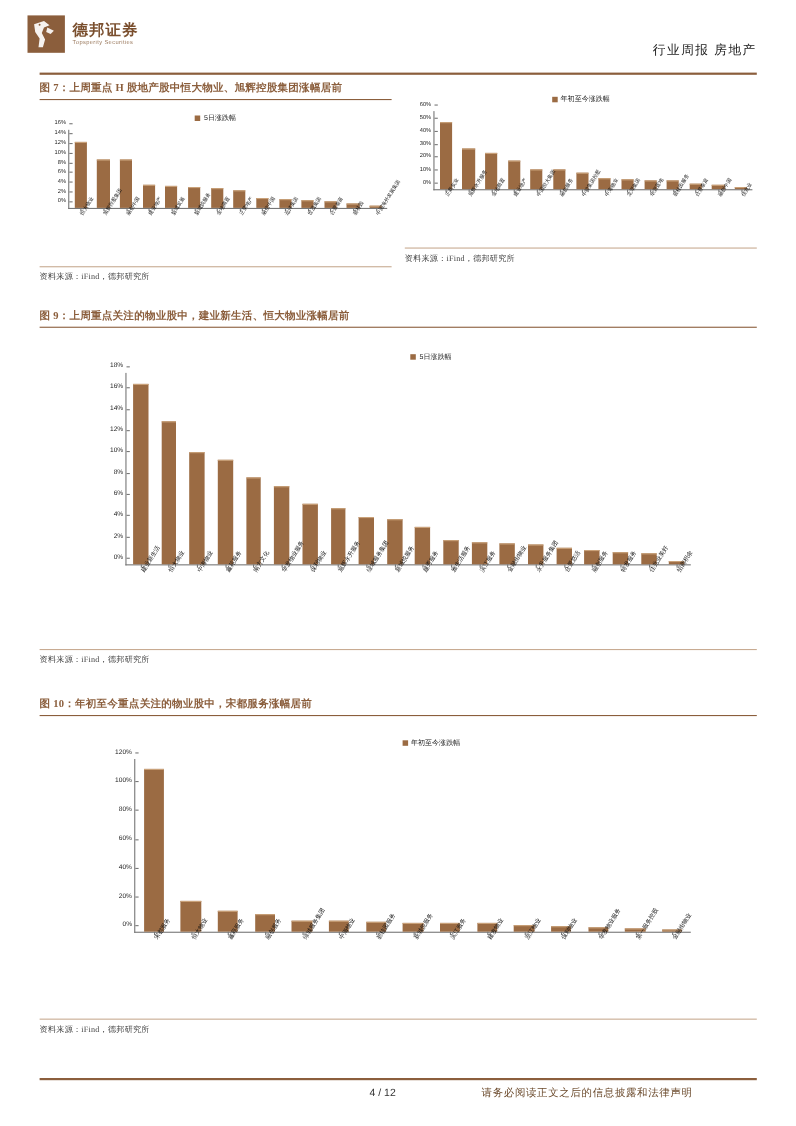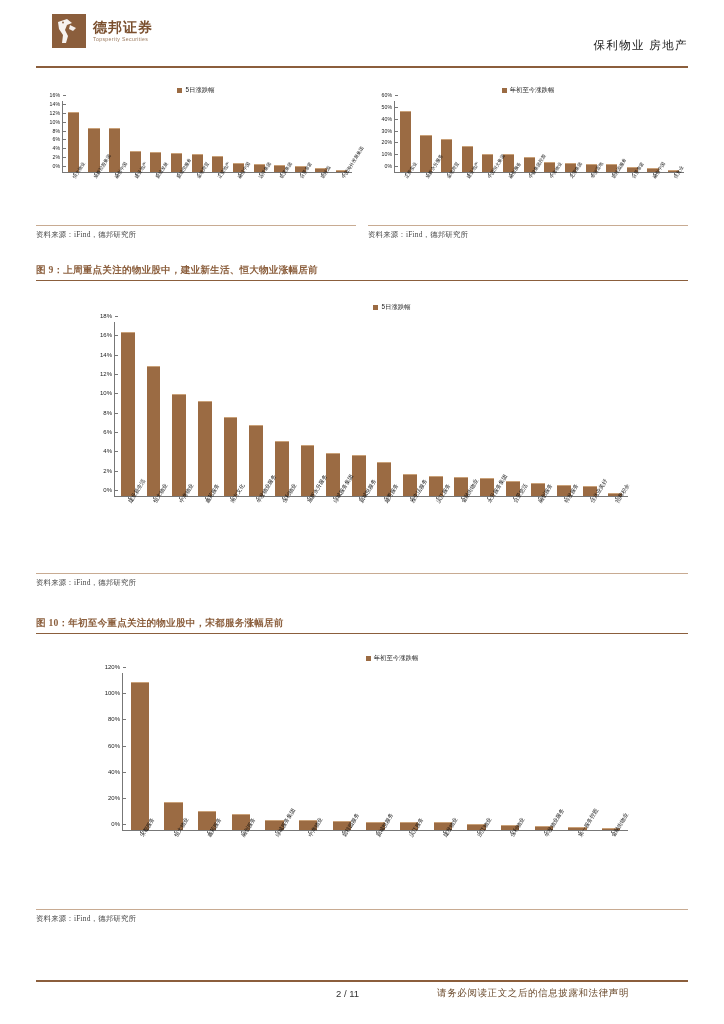--- a/index.html
+++ b/index.html
@@ -9,21 +9,21 @@
     font-family: "Liberation Serif", "DejaVu Serif", serif;
     color: #1a1a1a;
     overflow: hidden;
   }
   .page { position: relative; width: 724px; height: 1024px; padding: 0; }
 
   
   .header {
     position: relative;
     height: 62px;
-    padding: 14px 36px 0 52px;
+    padding: 14px 36px 0 25px;
     display: flex;
     align-items: flex-start;
     justify-content: space-between;
   }
   .brand { display: flex; align-items: center; gap: 7px; }
   .brand-mark {
     width: 34px; height: 34px;
     background: #8B5E3C;
     position: relative;
     flex: none;
@@ -168,27 +168,28 @@
           <path d="M4 6 L13 3 L18 7 L13 9 L11 14 L14 20 L12 27 L8 27 L9 19 L5 13 Z" fill="#ffffff" opacity="0.92"></path>
           <circle cx="9" cy="6.5" r="0.9" fill="#8B5E3C"></circle>
           <path d="M16 9 L22 12 L19 15 L15 13 Z" fill="#ffffff" opacity="0.9"></path>
         </svg>
       </div>
       <div class="brand-text">
         <div class="brand-cn">德邦证券</div>
         <div class="brand-en">Topsperity Securities</div>
       </div>
     </div>
-    <div class="header-right">保利物业  房地产</div>
+    <div class="header-right">行业周报  房地产</div>
   </div>
   <div class="header-rule"></div>
 
   <div class="row-two">
 
     <div class="col">
+      <div class="fig-title fig-title-rule">图 7：上周重点 H 股地产股中恒大物业、旭辉控股集团涨幅居前</div>
       <div style="height:12px"></div>
       <div class="legend">
         <span class="legend-swatch"></span>
         <span>5日涨跌幅</span>
       </div>
       <div class="chart" style="margin:6px 4px 0 26px;">
         <div class="plot" id="plot-f7" style="height:72px;">
             <div class="ytick" style="bottom: 0%; font-size: 5.2px;">0%</div>
             <div class="ytick" style="bottom: 12.5%; font-size: 5.2px;">2%</div>
             <div class="ytick" style="bottom: 25%; font-size: 5.2px;">4%</div>
@@ -727,18 +728,18 @@
           </div>
         </div>
       <div style="height:62px"></div>
     </div>
     <div class="fig-source" style="margin-top:16px;">资料来源：iFind，德邦研究所</div>
   </div>
 
   <div class="footer">
     <div class="footer-rule"></div>
     <div class="footer-row">
-      <span class="footer-page">2 / 11</span>
+      <span class="footer-page">4 / 12</span>
       <span class="footer-note">请务必阅读正文之后的信息披露和法律声明</span>
     </div>
   </div>
 
 </div>
 
 </body></html>

